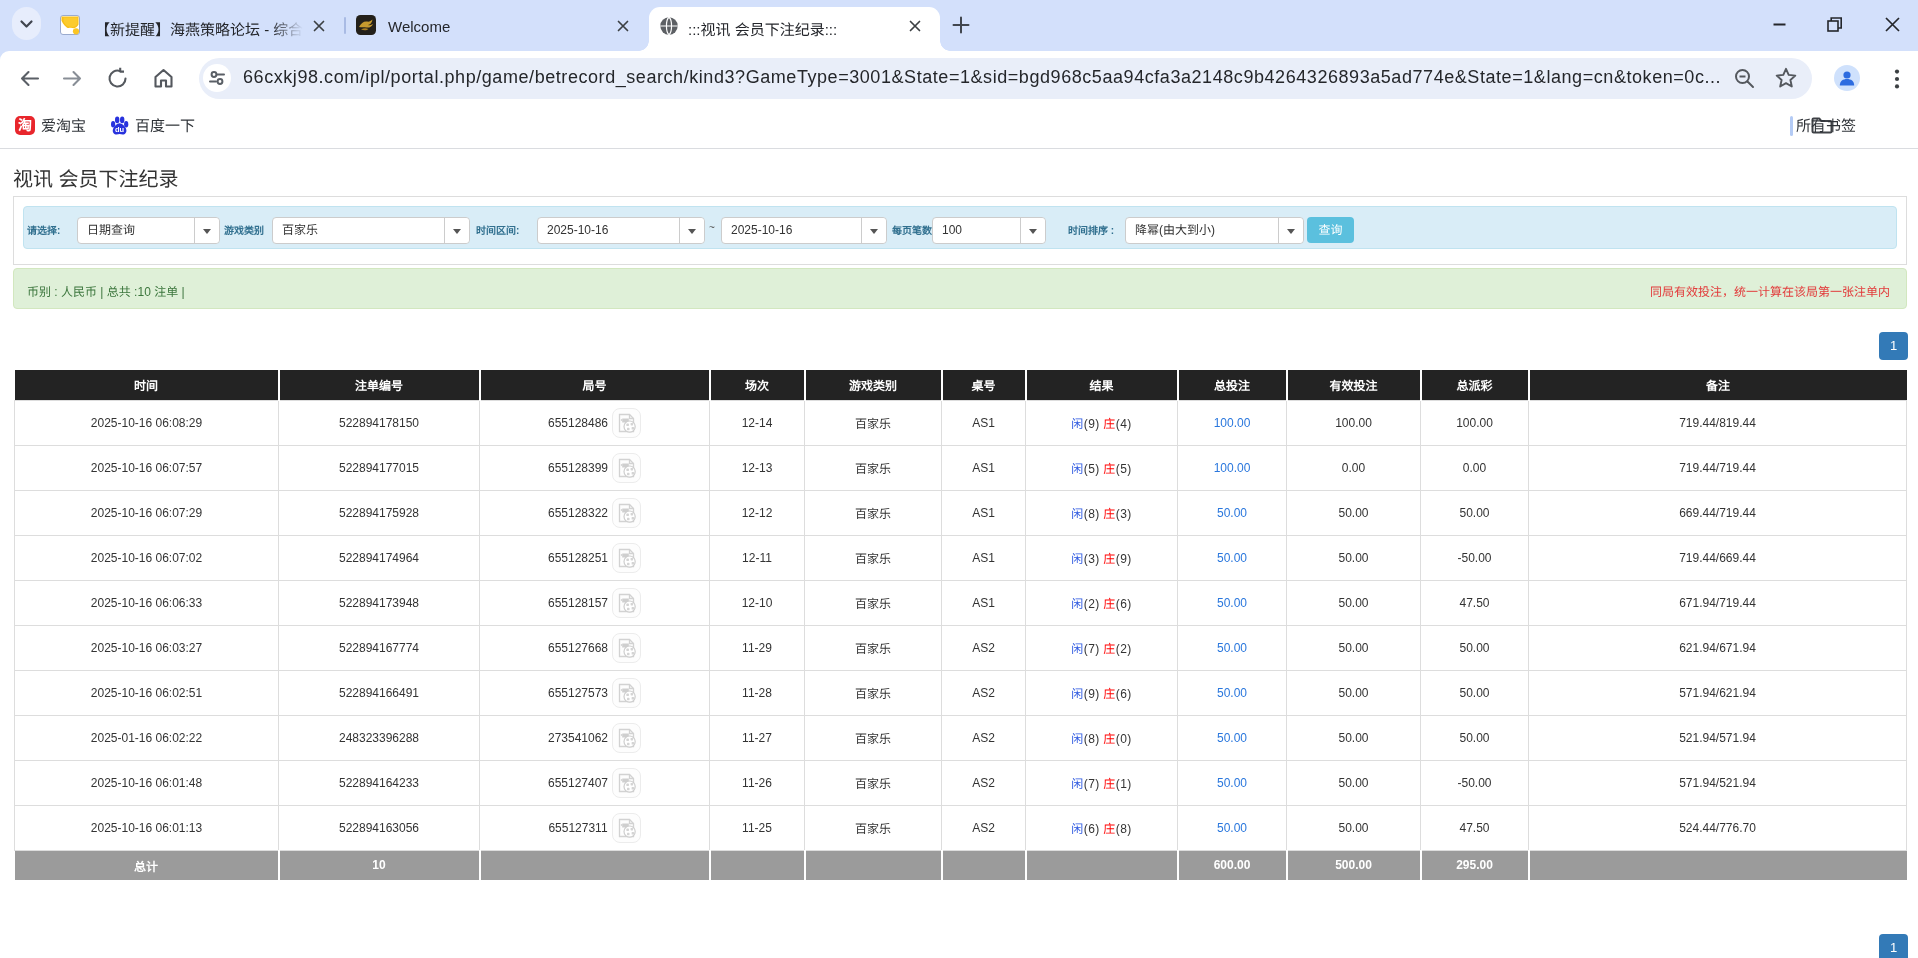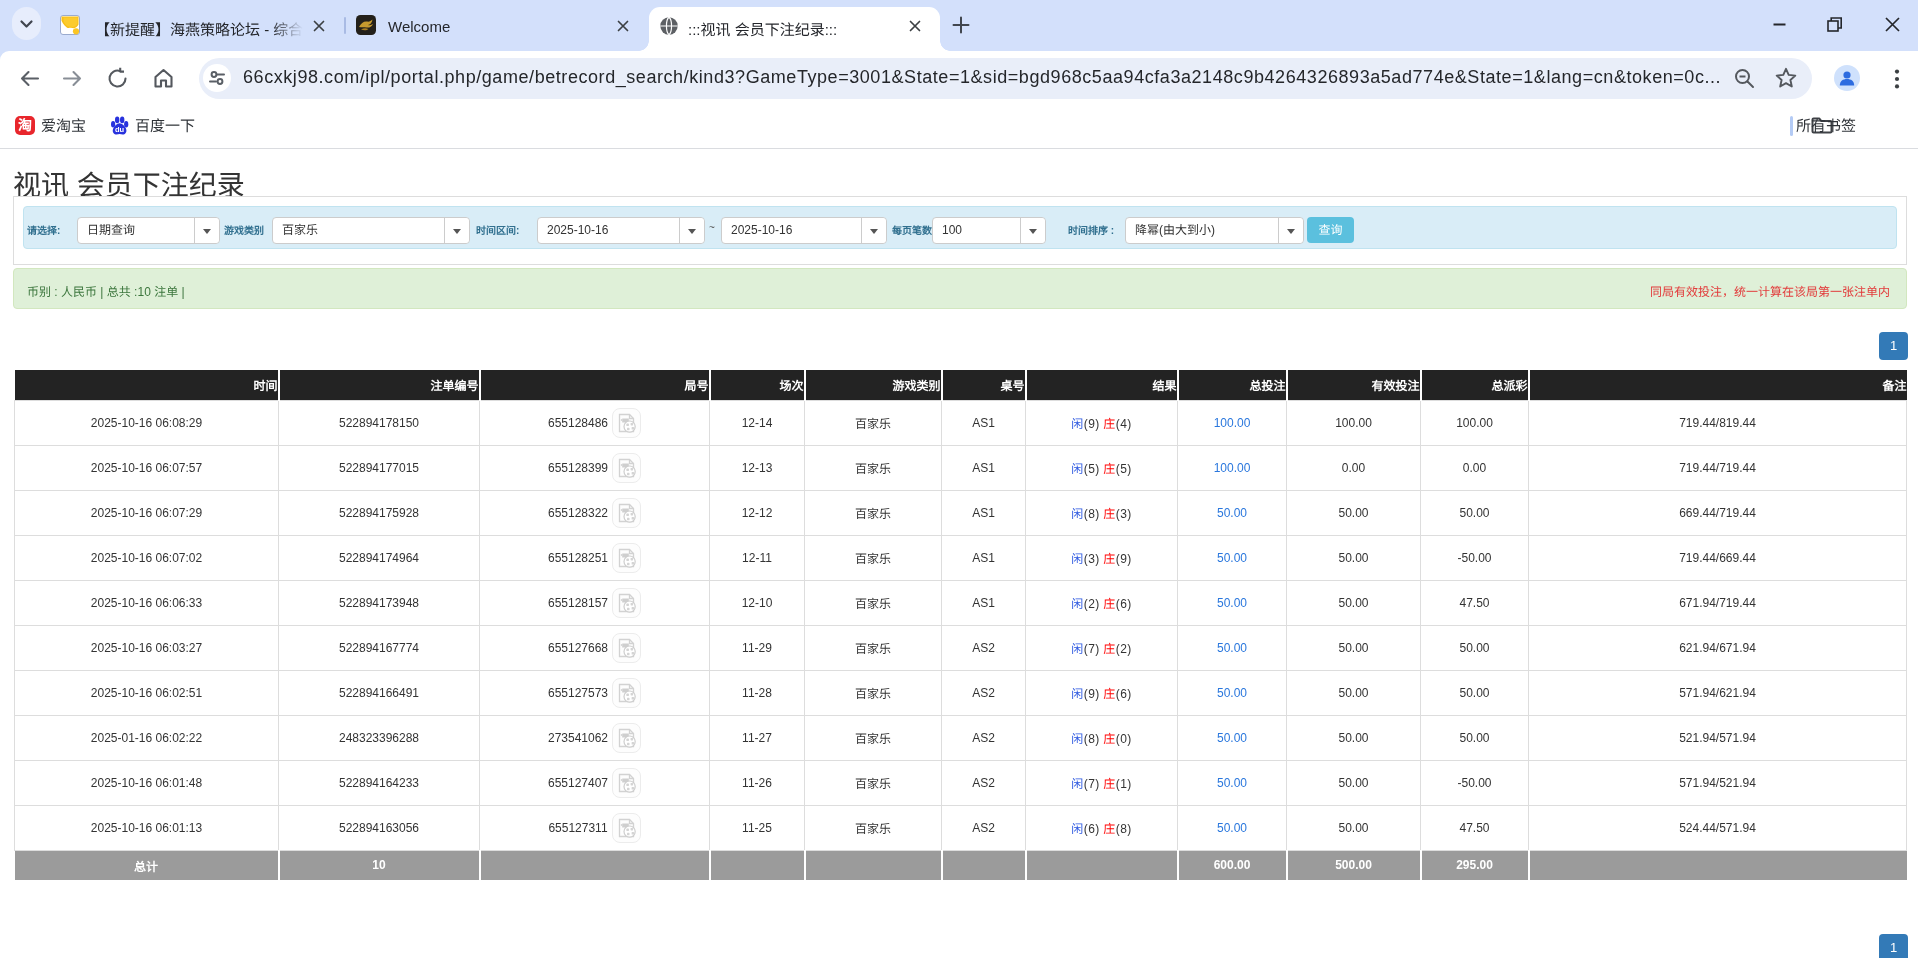--- a/index.html
+++ b/index.html
@@ -22,37 +22,37 @@
 #pill{left:199px;top:58px;width:1613px;height:41px;border-radius:21px;background:#e9eef9}
 #tunecirc{left:203px;top:64px;width:28px;height:28px;border-radius:50%;background:#fff}
 #url{left:243px;top:67px;width:1476px;height:24px;font-size:18px;color:#24262a;white-space:nowrap;overflow:hidden;letter-spacing:0.56px}
 
 #bmbar{left:0;top:105px;width:1918px;height:44px;background:#fff}
 #bmline{left:0;top:148px;width:1918px;height:1px;background:#dadce0}
 .bmtext{font-size:15px;color:#2f3338;top:118px;line-height:15px}
 #tbicon{left:15px;top:116px;width:20px;height:19px;border-radius:5px;background:#e8262c;color:#fff;font-size:14px;font-weight:bold;text-align:center;line-height:19px}
 #bmsep{left:1790px;top:116px;width:3px;height:20px;background:#b4cbf5;border-radius:2px}
 
-#pagetitle{left:13px;top:163px;font-size:28px;color:#333}
+#pagetitle{left:13px;top:163px;font-size:20px;color:#333}
 #panel{left:13px;top:196px;width:1894px;height:69px;background:#fff;border:1px solid #ddd}
 #filterbar{left:23px;top:206px;width:1874px;height:43px;background:#d9edf7;border:1px solid #c0e3f0;border-radius:4px}
 .flabel{font-size:10px;font-weight:bold;color:#31708f;top:222px;white-space:nowrap}
 .combo{top:217px;height:27px;background:#fff;border:1px solid #ccc;border-radius:4px;font-size:12px;color:#333;line-height:25px;padding-left:9px;white-space:nowrap}
 .arrowseg{position:absolute;right:0;top:0;bottom:0;width:25px;border-left:1px solid #ccc;background:#fff;border-radius:0 4px 4px 0}
 .arrowseg:after{content:"";position:absolute;left:50%;top:50%;margin:-2px 0 0 -4px;border-left:4px solid transparent;border-right:4px solid transparent;border-top:5px solid #555}
 #qbtn{left:1307px;top:217px;width:47px;height:26px;background:#5bc0de;border-radius:4px;color:#fff;font-size:12px;text-align:center;line-height:26px}
 #greenbar{left:13px;top:268px;width:1894px;height:41px;background:#dff0d8;border:1px solid #d2e7bf;border-radius:4px}
 #gtext{left:27px;top:282px;font-size:12px;color:#3c763d}
 #rtext{right:28px;top:282px;font-size:12px;color:#e23b3b}
 .pag{width:29px;height:28px;background:#337ab7;border-radius:4px;color:#fff;font-size:13px;text-align:center;line-height:28px}
 #pagtop{left:1879px;top:332px}
 #pagbot{left:1879px;top:934px}
 
 #tbl{left:14px;top:370px;border-collapse:collapse;table-layout:fixed;width:1892px;font-size:12px}
-#tbl th{background:#232323;color:#fff;font-weight:bold;height:30px;border-right:2px solid #fff;text-align:right;padding:0}
+#tbl th{background:#232323;color:#fff;font-weight:bold;height:30px;border-right:2px solid #fff;text-align:center;padding:0}
 #tbl th:last-child{border-right:none}
 #tbl td{height:45px;border:1px solid #ddd;text-align:center;color:#333;padding:0;background:#fff}
 #tbl tr.sum td{background:#9b9b9b;color:#fff;font-weight:bold;border:none;border-right:2px solid #fff;height:32px}
 #tbl tr.sum td:last-child{border-right:none}
 #tbl tr.sum1 td{border-bottom:5px solid #fff}
 #tbl tr.sum2 td{height:30px}
 .blue{color:#2a56e0}
 .red{color:#f00}
 .lnk{color:#2a77dd}
 .neg{color:#e03a3a}
@@ -595,21 +595,21 @@
             </span>
           </div>
         </td>
         <td>11-25</td>
         <td>百家乐</td>
         <td>AS2</td>
         <td style="letter-spacing:0.4px"><span class="blue">闲</span>(6) <span class="red">庄</span>(8)</td>
         <td><span class="lnk">50.00</span></td>
         <td>50.00</td>
         <td>47.50</td>
-        <td>524.44/571.94</td>
+        <td>524.44/776.70</td>
       </tr>
       <tr class="sum sum2">
         <td>总计</td>
         <td>10</td>
         <td></td>
         <td></td>
         <td></td>
         <td></td>
         <td></td>
         <td>600.00</td>

